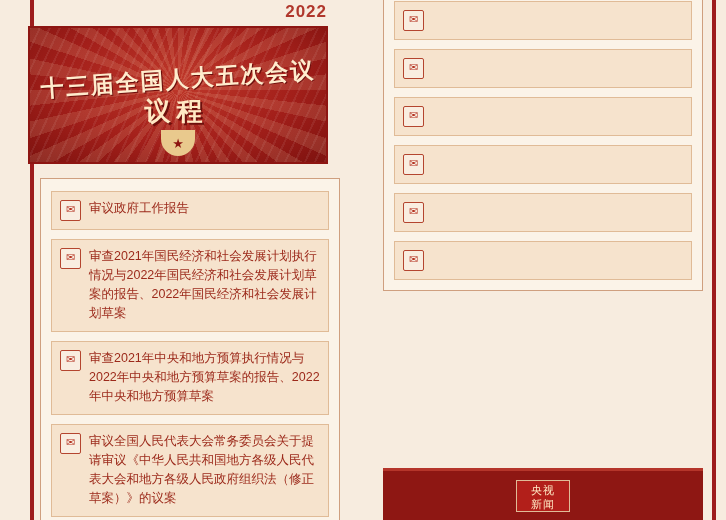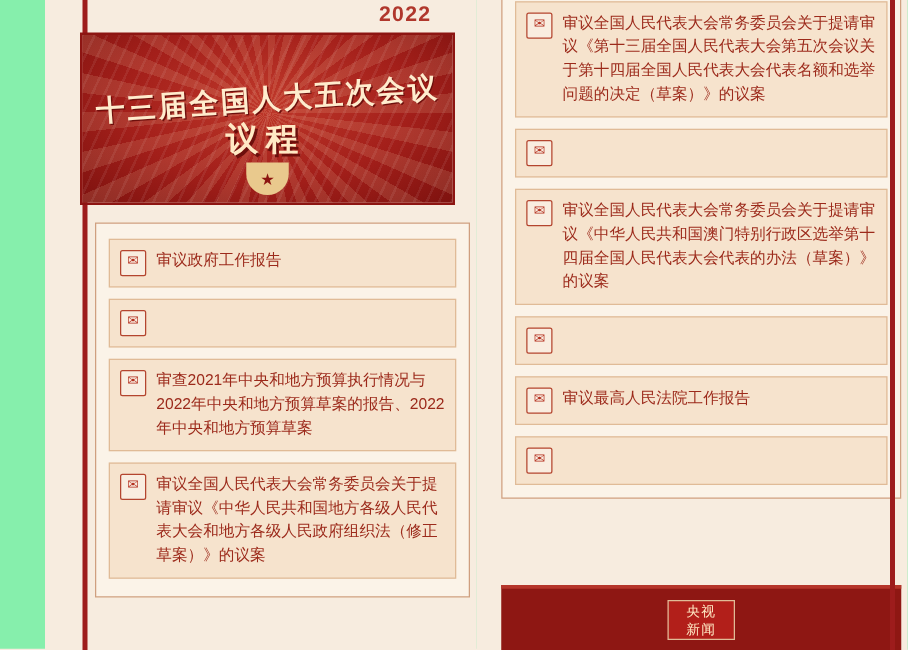--- a/index.html
+++ b/index.html
@@ -10,24 +10,23 @@
     width: 726px;
     height: 520px;
     background: #f6ece0;
     font-family: "Liberation Sans", sans-serif;
     overflow: hidden;
   }
   .poster {
     position: relative;
     width: 726px;
     height: 519px;
-    background: #86efac;
-    display: flex;
-    box-sizing: border-box;
-    padding-left: 36px;
+    background: #fdba74;
+    display: flex;
+    box-sizing: border-box;
   }
   
   .col-left {
     position: relative;
     width: 363px;
     height: 520px;
     box-sizing: border-box;
     padding: 0 24px;
     background: #f7ecdf;
   }
@@ -235,51 +234,49 @@
       <div class="emblem">★</div>
     </div>
 
     <div class="list-card">
       <div class="item">
         <span class="mic">✉</span>
         <span class="item-text">审议政府工作报告</span>
       </div>
       <div class="item">
         <span class="mic">✉</span>
+        <span class="item-text">审查2021年国民经济和社会发展计划执行情况与2022年国民经济和社会发展计划草案的报告、2022年国民经济和社会发展计划草案</span>
       </div>
       <div class="item">
         <span class="mic">✉</span>
         <span class="item-text">审查2021年中央和地方预算执行情况与2022年中央和地方预算草案的报告、2022年中央和地方预算草案</span>
       </div>
       <div class="item">
         <span class="mic">✉</span>
         <span class="item-text">审议全国人民代表大会常务委员会关于提请审议《中华人民共和国地方各级人民代表大会和地方各级人民政府组织法（修正草案）》的议案</span>
       </div>
     </div>
   </div>
 
   <div class="col-right">
     <div class="right-card">
       <div class="item">
         <span class="mic">✉</span>
-        <span class="item-text">审议全国人民代表大会常务委员会关于提请审议《第十三届全国人民代表大会第五次会议关于第十四届全国人民代表大会代表名额和选举问题的决定（草案）》的议案</span>
-      </div>
-      <div class="item">
-        <span class="mic">✉</span>
-      </div>
-      <div class="item">
-        <span class="mic">✉</span>
-        <span class="item-text">审议全国人民代表大会常务委员会关于提请审议《中华人民共和国澳门特别行政区选举第十四届全国人民代表大会代表的办法（草案）》的议案</span>
-      </div>
-      <div class="item">
-        <span class="mic">✉</span>
-      </div>
-      <div class="item">
-        <span class="mic">✉</span>
-        <span class="item-text">审议最高人民法院工作报告</span>
+      </div>
+      <div class="item">
+        <span class="mic">✉</span>
+      </div>
+      <div class="item">
+        <span class="mic">✉</span>
+      </div>
+      <div class="item">
+        <span class="mic">✉</span>
+      </div>
+      <div class="item">
+        <span class="mic">✉</span>
       </div>
       <div class="item">
         <span class="mic">✉</span>
       </div>
     </div>
 
     <div class="footer">
       <div class="logo">
         <div>央视</div>
         <div>新闻</div>

